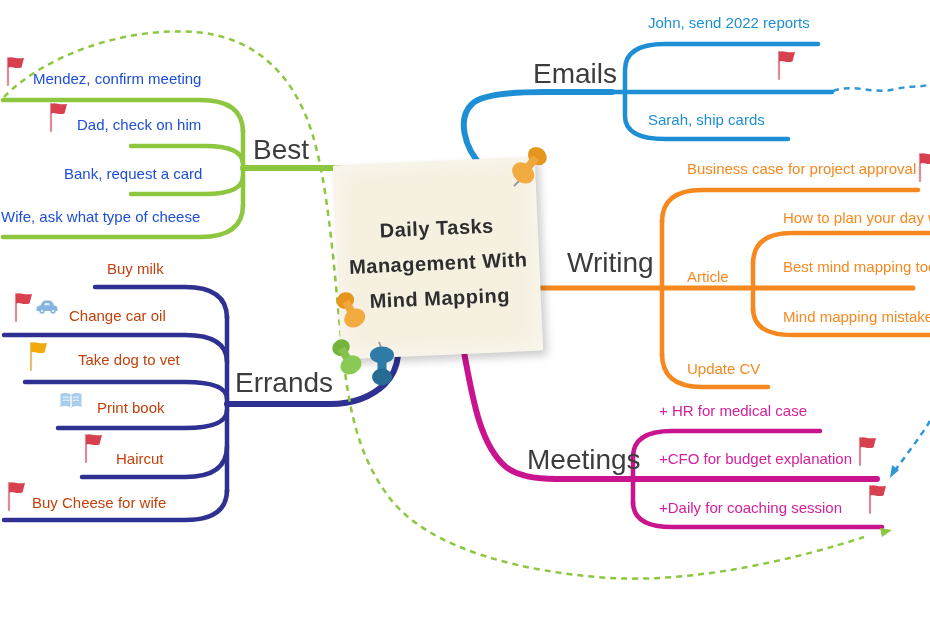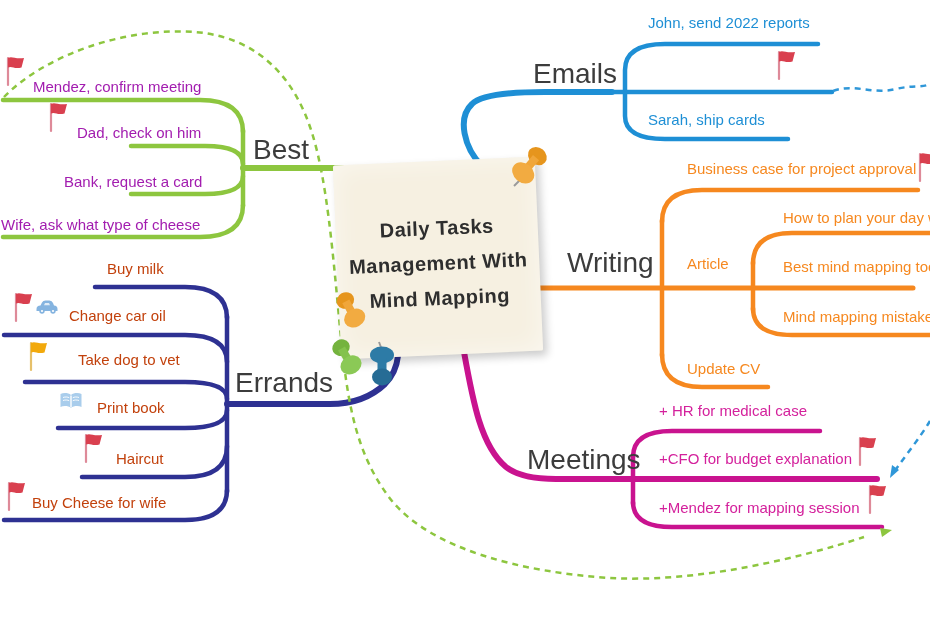--- a/index.html
+++ b/index.html
@@ -3,21 +3,21 @@
 <meta charset="utf-8">
 <style>
   html,body{margin:0;padding:0;background:#fff;}
   #canvas{position:relative;width:930px;height:620px;overflow:hidden;background:#ffffff;
           font-family:"Liberation Sans",sans-serif;}
   #wires{position:absolute;left:0;top:0;z-index:1;}
   .lbl{position:absolute;white-space:nowrap;z-index:4;line-height:1.15;}
   .topic{font-size:28px;color:#3c3c3c;}
   .child{font-size:15px;}
   .sub{font-size:15px;}
-  .c-green{color:#a21caf;margin-top:8px;}
+  .c-green{color:#1d4ed8;}
   .c-navy{color:#c2410c;}
   .c-blue{color:#1e8fd5;}
   .c-orange{color:#f6881f;}
   .c-pink{color:#d4219c;}
   .icon{position:absolute;z-index:4;}
   .pin{position:absolute;z-index:3;}
   #note{position:absolute;left:337px;top:161px;width:202px;height:194px;z-index:2;
         background:#f6f0e1;transform:rotate(-2.5deg);border-radius:2px;
         box-shadow:4px 5px 9px rgba(0,0,0,0.20), inset 0 0 26px rgba(255,255,255,0.55);}
   #note .note-text{padding-top:50px;text-align:center;font-weight:bold;font-size:20px;
@@ -141,29 +141,29 @@
   <div class="lbl child c-navy" style="left:69px;top:307px">Change car oil</div>
   <div class="lbl child c-navy" style="left:78px;top:351px">Take dog to vet</div>
   <div class="lbl child c-navy" style="left:97px;top:399px">Print book</div>
   <div class="lbl child c-navy" style="left:116px;top:450px">Haircut</div>
   <div class="lbl child c-navy" style="left:32px;top:494px">Buy Cheese for wife</div>
 
   <div class="lbl child c-blue" style="left:648px;top:14px">John, send 2022 reports</div>
   <div class="lbl child c-blue" style="left:648px;top:111px">Sarah, ship cards</div>
 
   <div class="lbl child c-orange" style="left:687px;top:160px">Business case for project approval</div>
-  <div class="lbl child c-orange" style="left:687px;top:255px">Article</div>
+  <div class="lbl child c-orange" style="left:687px;top:268px">Article</div>
   <div class="lbl child c-orange" style="left:687px;top:360px">Update CV</div>
   <div class="lbl sub c-orange" style="left:783px;top:209px">How to plan your day with m</div>
   <div class="lbl sub c-orange" style="left:783px;top:258px">Best mind mapping tools</div>
   <div class="lbl sub c-orange" style="left:783px;top:308px">Mind mapping mistakes to a</div>
 
   <div class="lbl child c-pink" style="left:659px;top:402px">+ HR for medical case</div>
   <div class="lbl child c-pink" style="left:659px;top:450px">+CFO for budget explanation</div>
-  <div class="lbl child c-pink" style="left:659px;top:499px">+Mendez for mapping session</div>
+  <div class="lbl child c-pink" style="left:659px;top:499px">+Daily for coaching session</div>
 
   <svg class="icon" style="left:4px;top:54px" width="22" height="34" viewBox="0 0 22 34">
     <path d="M4 4 V31" stroke-width="2.2" stroke-linecap="round" fill="none" stroke="#de8a99"></path>
     <path d="M4 4 C8 1.5 11 5.5 20 4 L17.5 13.5 C10 15.5 8 11.5 4 13.5 Z" fill="#d9404f"></path>
   </svg>
 
   <svg class="icon" style="left:47px;top:100px" width="22" height="34" viewBox="0 0 22 34">
     <path d="M4 4 V31" stroke-width="2.2" stroke-linecap="round" fill="none" stroke="#de8a99"></path>
     <path d="M4 4 C8 1.5 11 5.5 20 4 L17.5 13.5 C10 15.5 8 11.5 4 13.5 Z" fill="#d9404f"></path>
   </svg>

